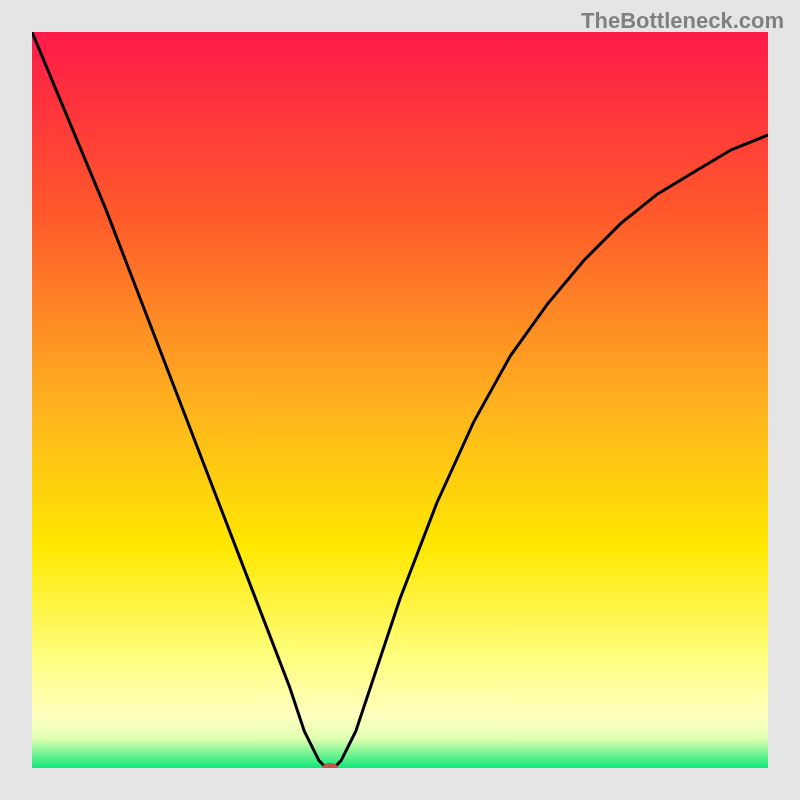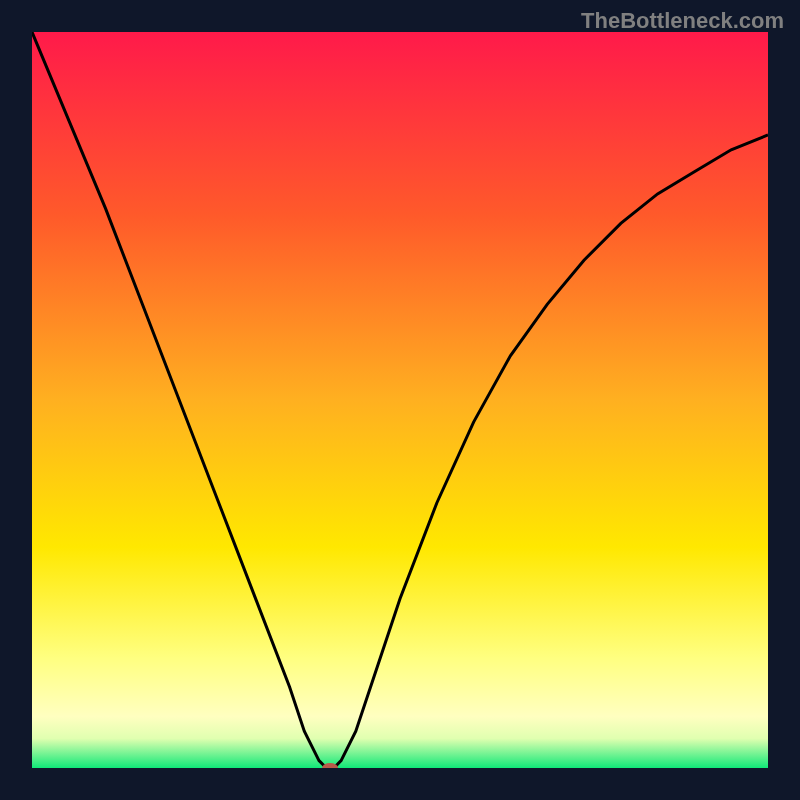--- a/index.html
+++ b/index.html
@@ -1,20 +1,20 @@
 <!DOCTYPE html>
 <html><head>
 <meta charset="utf-8">
 <style>
   * { margin: 0; padding: 0; box-sizing: border-box; }
   html, body { width: 800px; height: 800px; overflow: hidden; }
   .container {
     width: 800px;
     height: 800px;
-    background: #0f172a;
+    background: #e5e5e5;
     position: relative;
   }
   .watermark {
     position: absolute;
     top: 8px;
     right: 16px;
     font-family: Arial, sans-serif;
     font-size: 22px;
     font-weight: bold;
     color: #808080;

